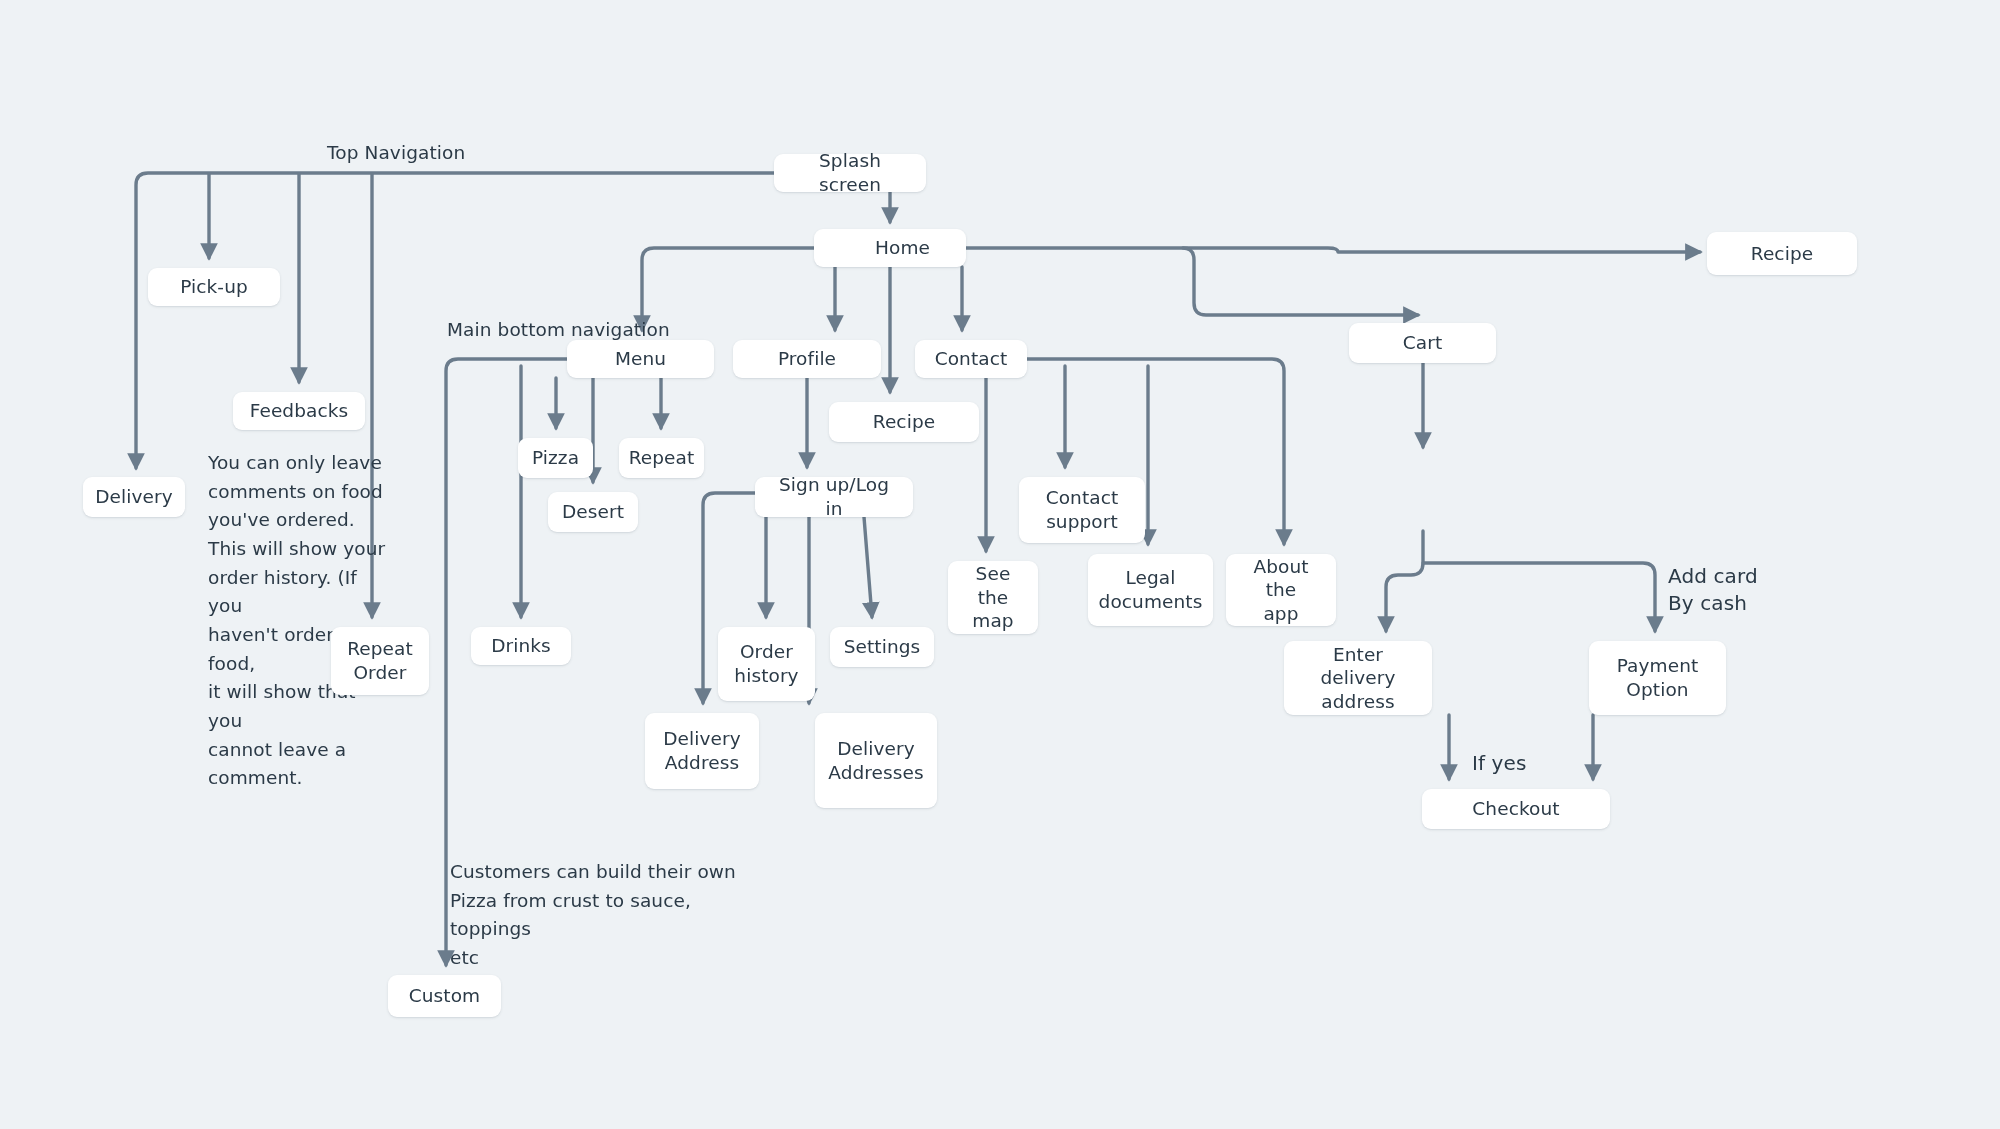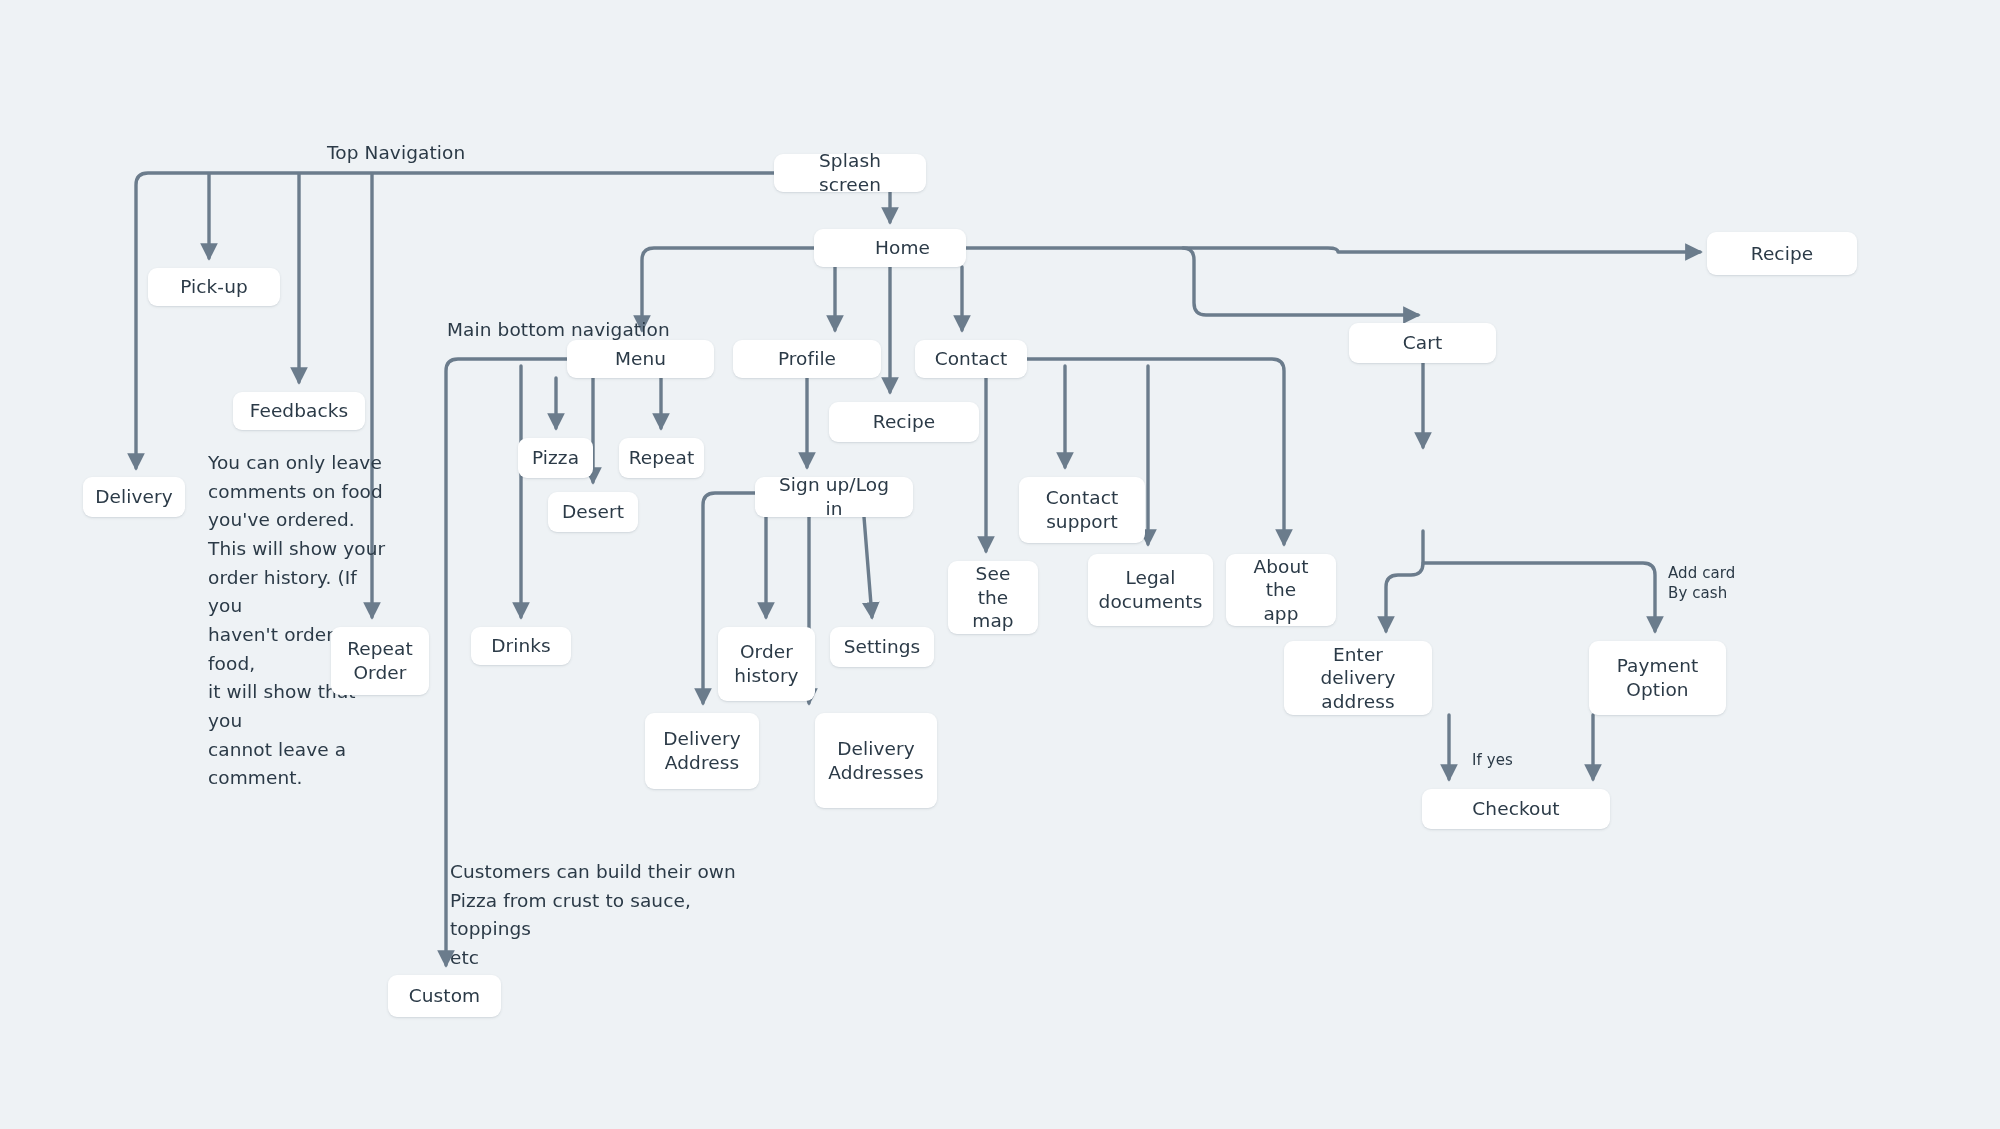--- a/index.html
+++ b/index.html
@@ -51,21 +51,21 @@
   .grp-label {
     position: absolute;
     color: #2b3a47;
     font-size: 18.5px;
     letter-spacing: 0.1px;
     white-space: nowrap;
   }
   .edge-label {
     position: absolute;
     color: #2b3a47;
-    font-size: 15px;
+    font-size: 20px;
     line-height: 1.35;
     white-space: pre-line;
     letter-spacing: 0.1px;
   }
 </style>
 </head>
 <body>
 
 <div id="canvas">
 

